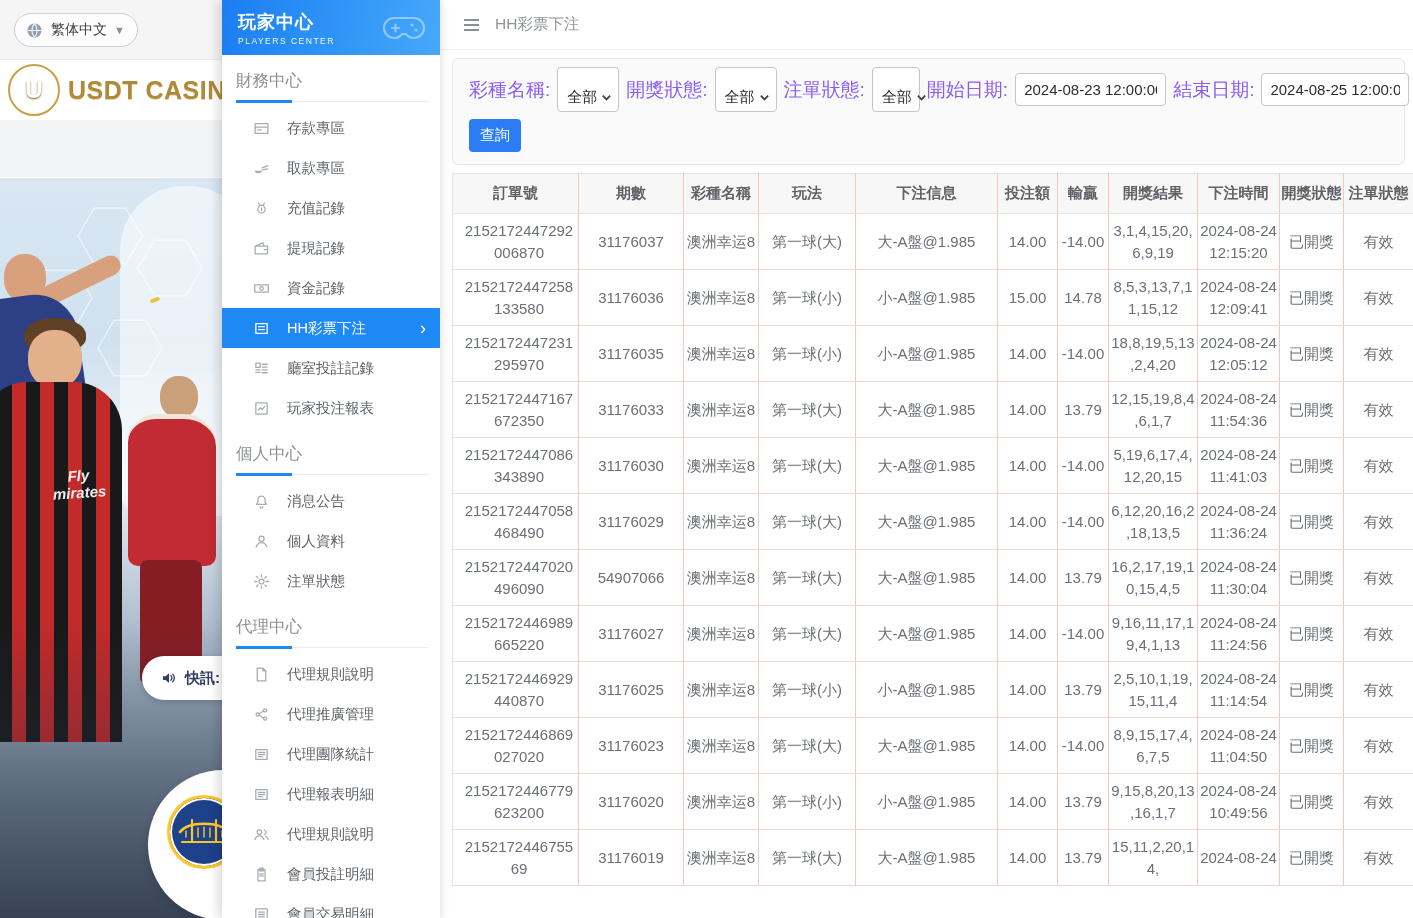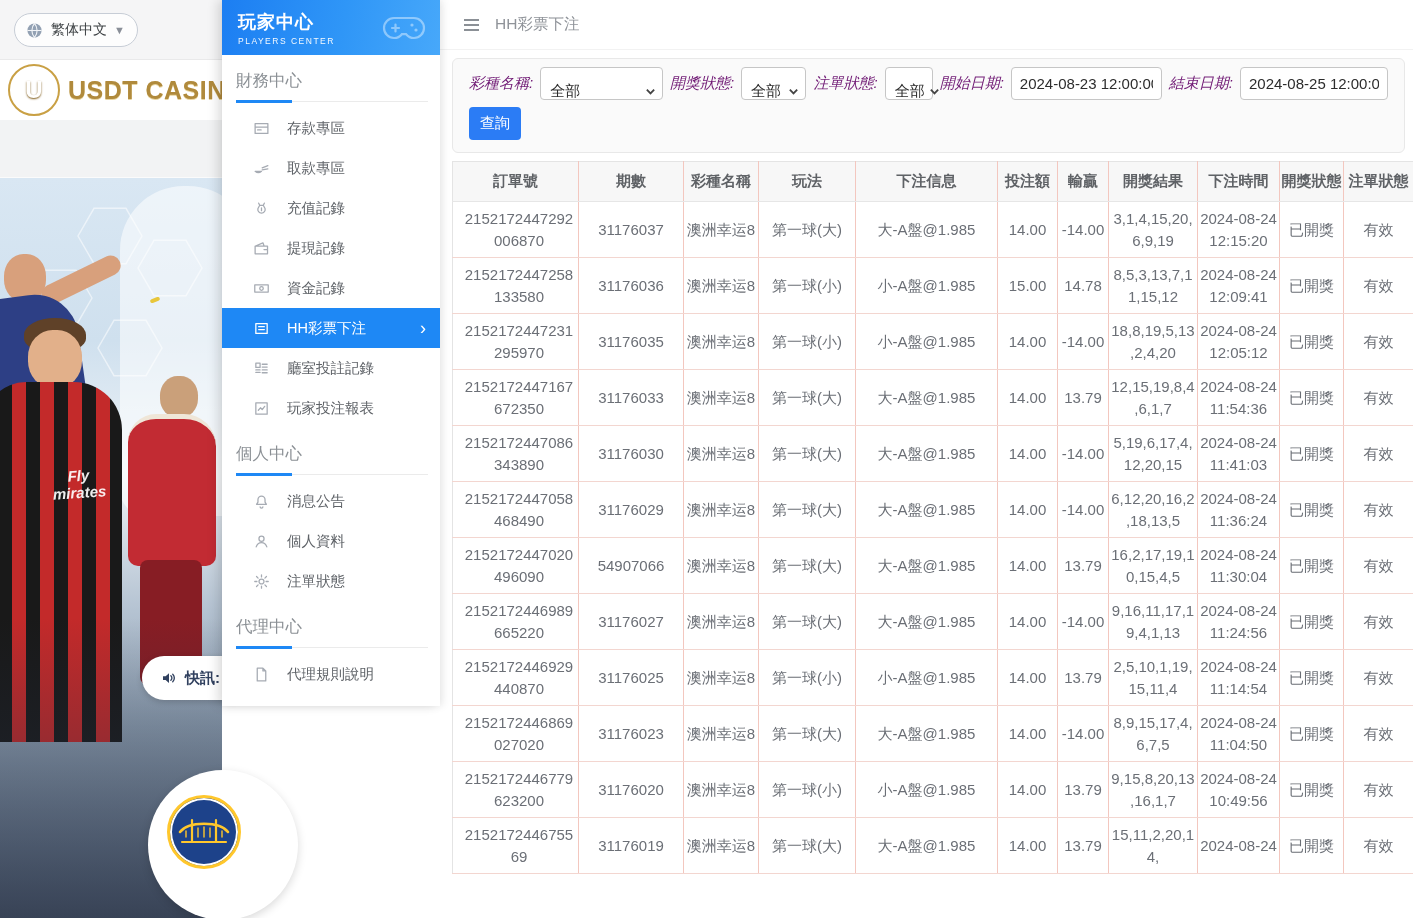--- a/index.html
+++ b/index.html
@@ -51,21 +51,21 @@
     gap:7px; padding-left:18px; color:#31415f; font-weight:bold; font-size:15px; cursor:pointer; z-index:3; }
   .news-pill svg { width:18px; height:18px; color:#31415f; }
   .team-float { position:absolute; left:148px; top:770px; width:150px; height:150px; background:#fff;
     border-radius:50%; box-shadow:0 3px 10px rgba(0,0,0,.15); z-index:3; }
   .team-circle { position:absolute; left:19px; top:25px; width:74px; height:74px; border-radius:50%;
     background:#1d428a; border:3px solid #ffc72c; box-shadow:inset 0 0 0 2px #fff;
     display:flex; align-items:center; justify-content:center; }
   .team-circle svg { width:56px; height:56px; color:#ffc72c; }
 
   
-  .sidebar { position:absolute; left:222px; top:0; width:218px; height:706px; background:#fff;
+  .sidebar { position:absolute; left:222px; top:0; width:218px; height:918px; background:#fff;
     box-shadow:-5px 0 10px rgba(0,0,0,.12), 3px 0 8px rgba(0,0,0,.08); z-index:5; overflow:hidden; }
   .sb-header { height:55px; background:linear-gradient(100deg,#1c7ef2 0%,#2f96f7 55%,#47a8fa 100%);
     color:#fff; display:flex; align-items:center; justify-content:space-between; padding:0 14px 0 16px; position:relative; }
   .sb-title { font-size:18px; font-weight:bold; letter-spacing:1px; }
   .sb-sub { font-size:8.5px; letter-spacing:1.5px; margin-top:2px; opacity:.95; }
   .sb-header .gamepad { width:44px; height:32px; opacity:.5; color:#dff0ff; }
   .sb-heading { position:relative; margin:0 12px 6px 14px; padding:15px 0 9px 0;
     font-size:16.5px; color:#8b9095; border-bottom:1px solid #ebebeb; }
   .sb-heading:after { content:""; position:absolute; left:0; bottom:-2px; width:56px; height:3px; background:#1e88f5; }
   .sb-item { height:40px; display:flex; align-items:center; gap:17px; padding:0 14px 0 31px;
@@ -79,22 +79,22 @@
   
   .main { position:absolute; left:440px; top:0; width:973px; height:918px; background:#fff; }
   .main-header { height:50px; display:flex; align-items:center; gap:12px; padding-left:20px;
     border-bottom:1px solid #f2f2f2; }
   .burger { display:inline-flex; flex-direction:column; gap:3px; cursor:pointer; padding:4px; }
   .burger i { display:block; width:15px; height:2px; background:#8b9096; }
   .main-title { font-size:15.5px; color:#8f9399; }
   .filter-panel { margin:8px 8px 8px 12px; width:953px; background:#fafafa; border:1px solid #e8e8e8;
     border-radius:6px; padding:8px 16px 12px 16px; }
   .filter-row { display:flex; align-items:center; gap:7px; white-space:nowrap; }
-  .flabel { font-size:15px; color:#701a75;font-style:italic; }
-  .fselect { height:33px; background:#fff; border:1px solid #c6c6c6; border-radius:4px;
+  .flabel { font-size:19px; color:#8b5cf6; }
+  .fselect { height:45px; background:#fff; border:1px solid #c6c6c6; border-radius:4px;
     display:flex; align-items:center; justify-content:space-between; padding:16px 6px 0 9px;
     font-size:15px; color:#2d2d2d; cursor:pointer; }
   .fselect svg { width:11px; height:11px; color:#444; flex:0 0 auto; margin-left:4px; }
   .w1 { width:124px; } .w2 { width:66px; } .w3 { width:48px; }
   .finput { height:33px; border:1px solid #c6c6c6; border-radius:4px; padding:0 8px;
     font-size:15px; color:#2d2d2d; font-family:inherit; background:#fff; }
   .fi1 { width:151px; } .fi2 { width:148px; }
   .search-btn { margin-top:7px; width:52px; height:33px; background:#2b7cf5; color:#fff;
     border:none; border-radius:4px; font-size:15px; font-family:inherit; cursor:pointer; }
 

